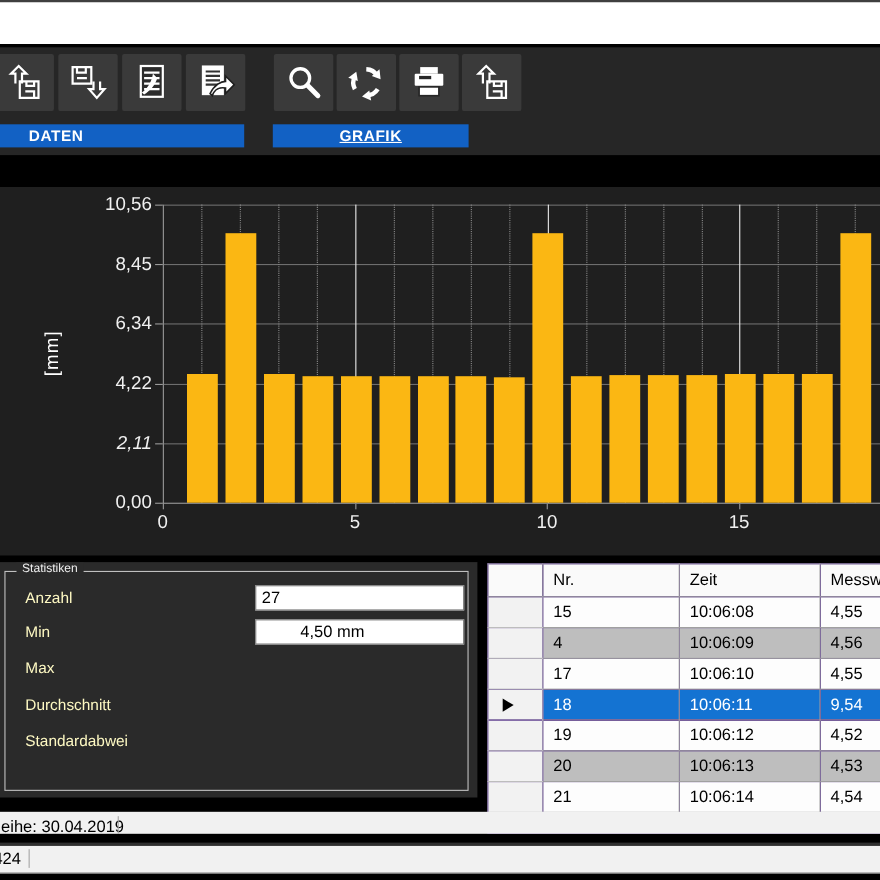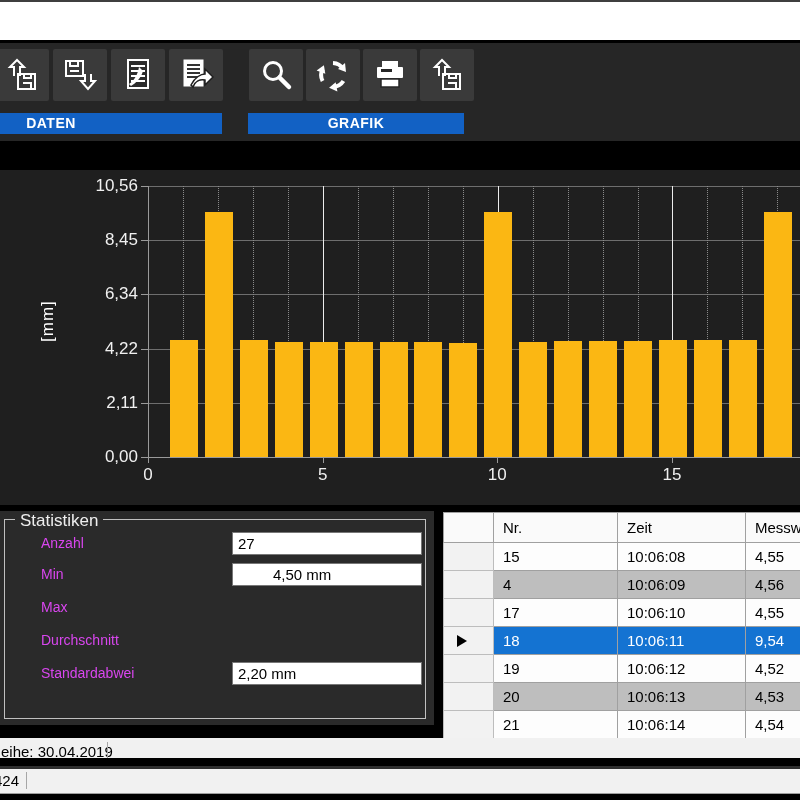--- a/index.html
+++ b/index.html
@@ -16,43 +16,43 @@
   #toolbar{left:0;top:43px;width:800px;height:98px;background:#262626;}
   .btn-row{position:absolute;top:6px;display:flex;gap:4px;}
   #daten-buttons{left:-5px;}
   #grafik-buttons{left:249px;gap:3px;}
   .tb-btn{width:54px;height:52px;background:#3a3a3a;border:none;border-radius:2px;
     display:flex;align-items:center;justify-content:center;cursor:pointer;padding:0;}
   .tb-btn svg{display:block;}
   .group-label{position:absolute;top:70px;height:21px;line-height:21px;
     text-align:center;color:#fff;font-size:14px;font-weight:bold;letter-spacing:.5px;}
   #daten-label{left:-120px;width:342px;}
-  #grafik-label{left:248px;width:216px;}
+  #grafik-label{left:248px;width:178px;text-decoration:underline;}
   
   #chart-panel{left:0;top:170px;width:800px;height:335px;background:#1f1f1f;}
   #plot{position:absolute;left:148px;top:16px;width:652px;height:271px;
     border-left:1px solid #9a9a9a;border-bottom:1px solid #9a9a9a;}
   .hgrid{position:absolute;left:0;width:100%;height:1px;background:#6e6e6e;z-index:1;}
   .vminor{position:absolute;top:0;height:100%;width:0;border-left:1px dotted #8a8a8a;z-index:1;}
   .vmajor{position:absolute;top:0;height:100%;width:1px;background:#ececec;z-index:2;}
   .bar{position:absolute;bottom:0;width:28px;z-index:5;}
   .ytick-label{position:absolute;left:0;width:138px;text-align:right;color:#f0f0f0;
     font-size:17px;height:18px;line-height:18px;}
   .ytick-mark{position:absolute;left:141px;width:7px;height:1px;background:#9a9a9a;}
   .xtick-label{position:absolute;top:295px;width:34px;text-align:center;color:#f0f0f0;font-size:17px;}
   .xtick-mark{position:absolute;top:288px;width:1px;height:5px;background:#9a9a9a;}
   #y-axis-title{position:absolute;left:38px;top:172px;color:#fff;font-size:17px;letter-spacing:1px;
     transform:rotate(-90deg);transform-origin:left top;white-space:nowrap;}
   
   #bottom-left-panel{left:0;top:511px;width:434px;height:214px;background:#2a2a2a;}
   #statistics-group{position:absolute;left:4px;top:8px;width:420px;height:198px;
     border:1px solid #c0c0c0;}
   #statistics-title{position:absolute;left:10px;top:-9px;background:#2a2a2a;padding:0 5px;
-    color:#eee;font-size:17px;}
-  .stat-label{position:absolute;left:36px;color:#d946ef;font-size:14px;height:23px;line-height:23px;}
+    color:#eee;font-size:11px;}
+  .stat-label{position:absolute;left:18px;color:#fef9c3;font-size:14px;height:23px;line-height:23px;}
   .stat-input{position:absolute;left:227px;width:190px;height:23px;box-sizing:border-box;
     background:#fff;border:1px solid #777;color:#000;font-size:15px;
     font-family:"Liberation Sans",sans-serif;padding:0 5px;}
   
   #table-container{left:443px;top:512px;width:357px;height:246px;background:#4c1d95;overflow:hidden;}
   #data-table{border-collapse:collapse;table-layout:fixed;width:426px;font-size:15px;color:#000;}
   #data-table th,#data-table td{border:1px solid #a0a0a0;padding:0 0 0 9px;text-align:left;
     overflow:hidden;white-space:nowrap;}
   #data-table th{height:29px;background:#fafafa;font-weight:normal;}
   #data-table td{height:27px;}
@@ -220,21 +220,21 @@
       <div class="bar" style="left: 440.09px; height: 116.253px; background: rgb(251, 183, 19);"></div>
       <div class="bar" style="left: 475.02px; height: 115.996px; background: rgb(251, 183, 19);"></div>
       <div class="bar" style="left: 509.95px; height: 116.766px; background: rgb(251, 183, 19);"></div>
       <div class="bar" style="left: 544.88px; height: 117.023px; background: rgb(251, 183, 19);"></div>
       <div class="bar" style="left: 579.81px; height: 116.766px; background: rgb(251, 183, 19);"></div>
       <div class="bar" style="left: 614.74px; height: 244.824px; background: rgb(251, 183, 19);"></div>
     </div>
   <div id="y-axis-title">[mm]</div>
 <div class="ytick-label" style="top: 278px;">0,00</div>
     <div class="ytick-mark" style="top: 287px;"></div>
-    <div class="ytick-label" style="top: 223.851px;">2,11</div>
+    <div class="ytick-label" style="top: 223.851px; font-style: italic;">2,11</div>
     <div class="ytick-mark" style="top: 232.851px;"></div>
     <div class="ytick-label" style="top: 169.703px;">4,22</div>
     <div class="ytick-mark" style="top: 178.703px;"></div>
     <div class="ytick-label" style="top: 115.297px;">6,34</div>
     <div class="ytick-mark" style="top: 124.297px;"></div>
     <div class="ytick-label" style="top: 61.1487px;">8,45</div>
     <div class="ytick-mark" style="top: 70.1487px;"></div>
     <div class="ytick-label" style="top: 7px;">10,56</div>
     <div class="ytick-mark" style="top: 16px;"></div>
     <div class="xtick-mark" style="left: 148px;"></div>
@@ -250,21 +250,20 @@
 <div class="abs" id="bottom-left-panel">
   <div id="statistics-group">
     <span id="statistics-title">Statistiken</span>
   <div class="stat-label" style="top: 12px;">Anzahl</div>
       <input class="stat-input" type="text" value="27" style="top: 12px;">
       <div class="stat-label" style="top: 43px;">Min</div>
       <input class="stat-input" type="text" value="4,50 mm" style="top: 43px; padding-left: 40px;">
       <div class="stat-label" style="top: 76px;">Max</div>
       <div class="stat-label" style="top: 109px;">Durchschnitt</div>
       <div class="stat-label" style="top: 142px;">Standardabwei</div>
-      <input class="stat-input" type="text" value="2,20 mm" style="top: 142px;">
     </div>
 </div>
 
 <div class="abs" id="table-container">
     <table id="data-table">
       <colgroup>
         <col style="width: 50px;">
         <col style="width: 124px;">
         <col style="width: 128px;">
         <col style="width: 124px;">

